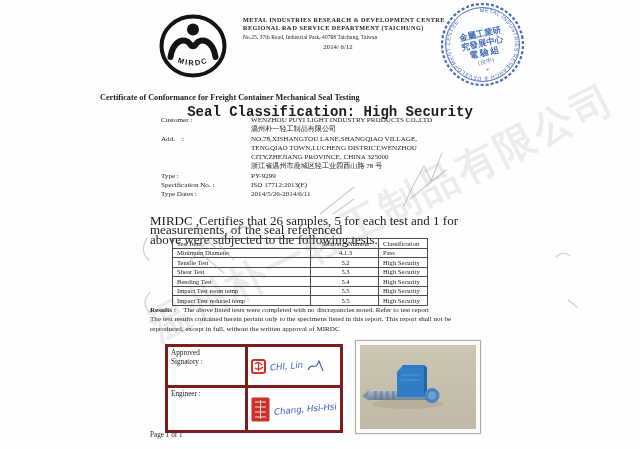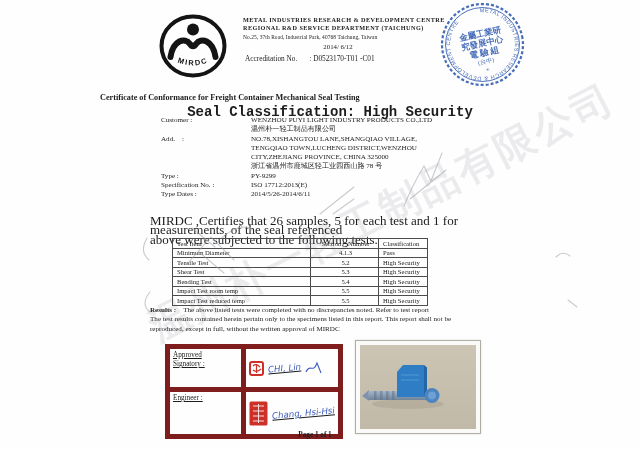--- a/index.html
+++ b/index.html
@@ -48,34 +48,34 @@
   .ttable th.c2{word-spacing:5px;}
 
   
   .results{left:150px;top:306px;width:355px;font-size:7.1px;line-height:9.3px;}
   .results .r1{display:flex;}
   .results .r-label{font-weight:bold;margin-right:7px;white-space:pre;}
   .results .r2{padding-left:34px;}
 
   
   .sigtable{left:165px;top:344px;width:178px;border-collapse:collapse;}
-  .sigtable td{border:5px solid #7f1d1d;vertical-align:top;padding:2px 3px;font-size:7.2px;line-height:9px;text-decoration:underline;}
+  .sigtable td{border:3px solid #7f1d1d;vertical-align:top;padding:2px 3px;font-size:7.2px;line-height:9px;}
   .sigtable .lblcell{width:72px;}
   .sigtable .sigcell{vertical-align:middle;}
   .sigrow1 td{height:34px;}
   .sigrow2 td{height:38px;}
   .sigwrap{display:flex;align-items:center;gap:4px;}
   .sig-name{font-family:"DejaVu Sans",sans-serif;font-style:italic;color:#3b5bbd;
     font-size:8.6px;white-space:nowrap;transform:rotate(-5deg);}
 
   
   .photo{left:355px;top:340px;width:126px;height:94px;background:#fafaf8;
     border:1px solid #b2aea6;box-sizing:border-box;padding:4px;box-shadow:0 0 2px rgba(0,0,0,0.15);}
 
-  .footer{left:150px;top:431px;width:330px;text-align:center;font-size:7.2px;font-weight:bold;}
+  .footer{left:150px;top:431px;width:330px;font-size:7.2px;}
 </style>
 </head>
 <body>
 
 <div class="page">
 
   <div class="abs watermark">温州朴一轻工制品有限公司</div>
 
   <div class="content">
 
@@ -89,24 +89,20 @@
       </text>
     </svg>
 
     <div class="abs hdr-block">
       <div class="hdr-l1">METAL  INDUSTRIES  RESEARCH  &amp;  DEVELOPMENT  CENTRE</div>
       <div class="hdr-l2">REGIONAL  R&amp;D  SERVICE  DEPARTMENT  (TAICHUNG)</div>
       <div class="hdr-l3">No.25, 37th Road, Industrial Park, 40768 Taichung, Taiwan</div>
       <div class="hdr-date">2014/ 6/12</div>
     </div>
 
-    <div class="abs acc-row">
-      <span class="lbl">Accreditation No.</span>
-      <span class="val">: D0523170-T01 -C01</span>
-    </div>
 
     <svg class="abs stamp-blue" width="85" height="85" viewBox="0 0 84 84">
       <g transform="rotate(-12 42 42)" fill="#3a63b4">
         <circle cx="42" cy="42" r="40" fill="none" stroke="#3a63b4" stroke-width="2.2" stroke-dasharray="3 2"></circle>
         <circle cx="42" cy="42" r="36.5" fill="none" stroke="#3a63b4" stroke-width="0.9"></circle>
         <path id="ringpath" d="M42,10 a32,32 0 1,1 -0.01,0" fill="none"></path>
         <text font-size="5.4" letter-spacing="0.5" fill="#3a63b4" style="font-family:'Liberation Sans',sans-serif">
           <textPath href="#ringpath" startOffset="2%">METAL INDUSTRIES RESEARCH &amp; DEVELOPMENT CENTRE</textPath>
         </text>
         <text x="42" y="34" text-anchor="middle" font-size="8.4" font-weight="bold">金屬工業研</text>

